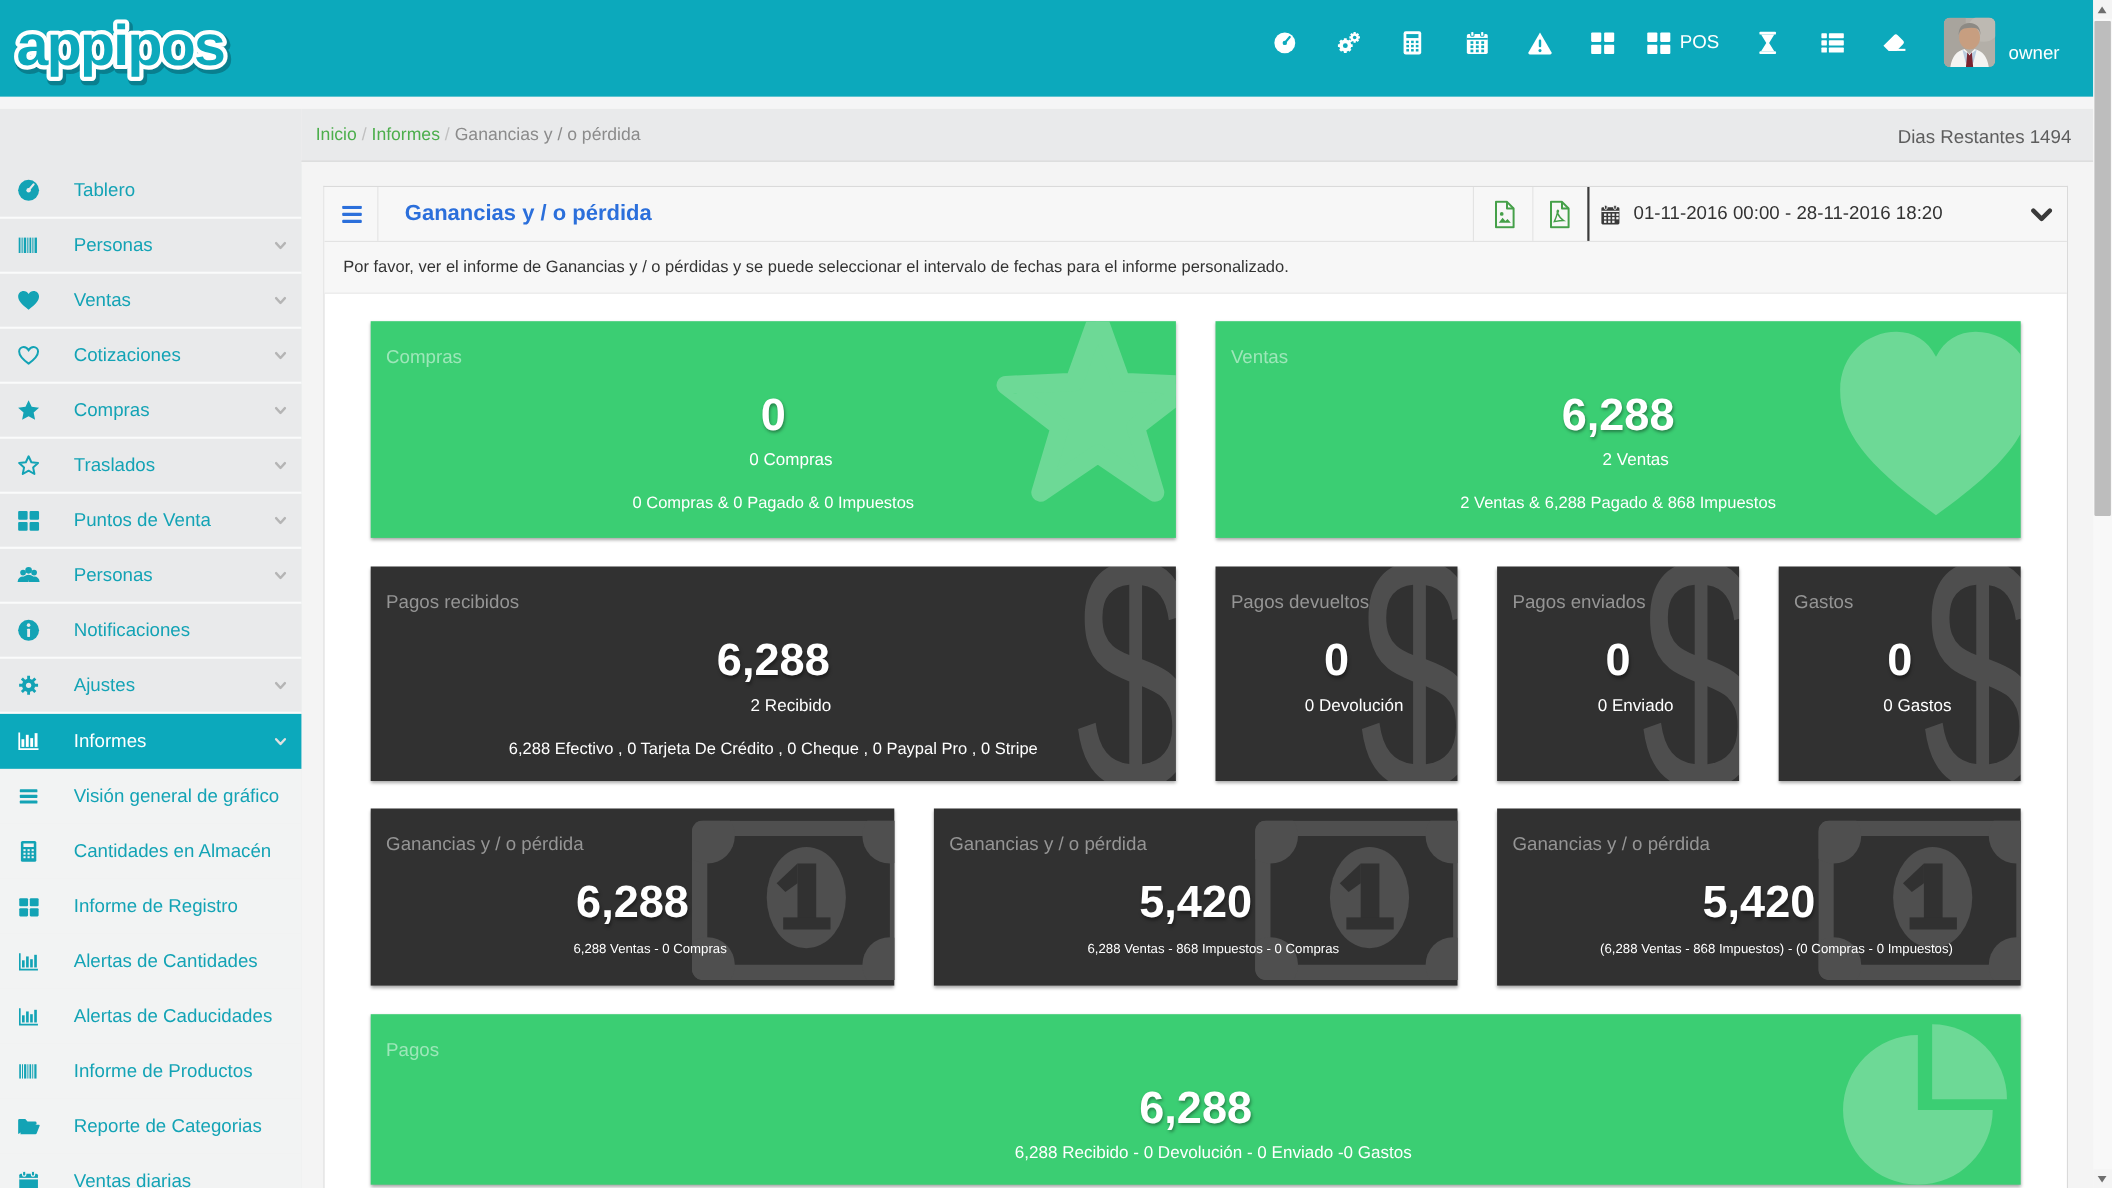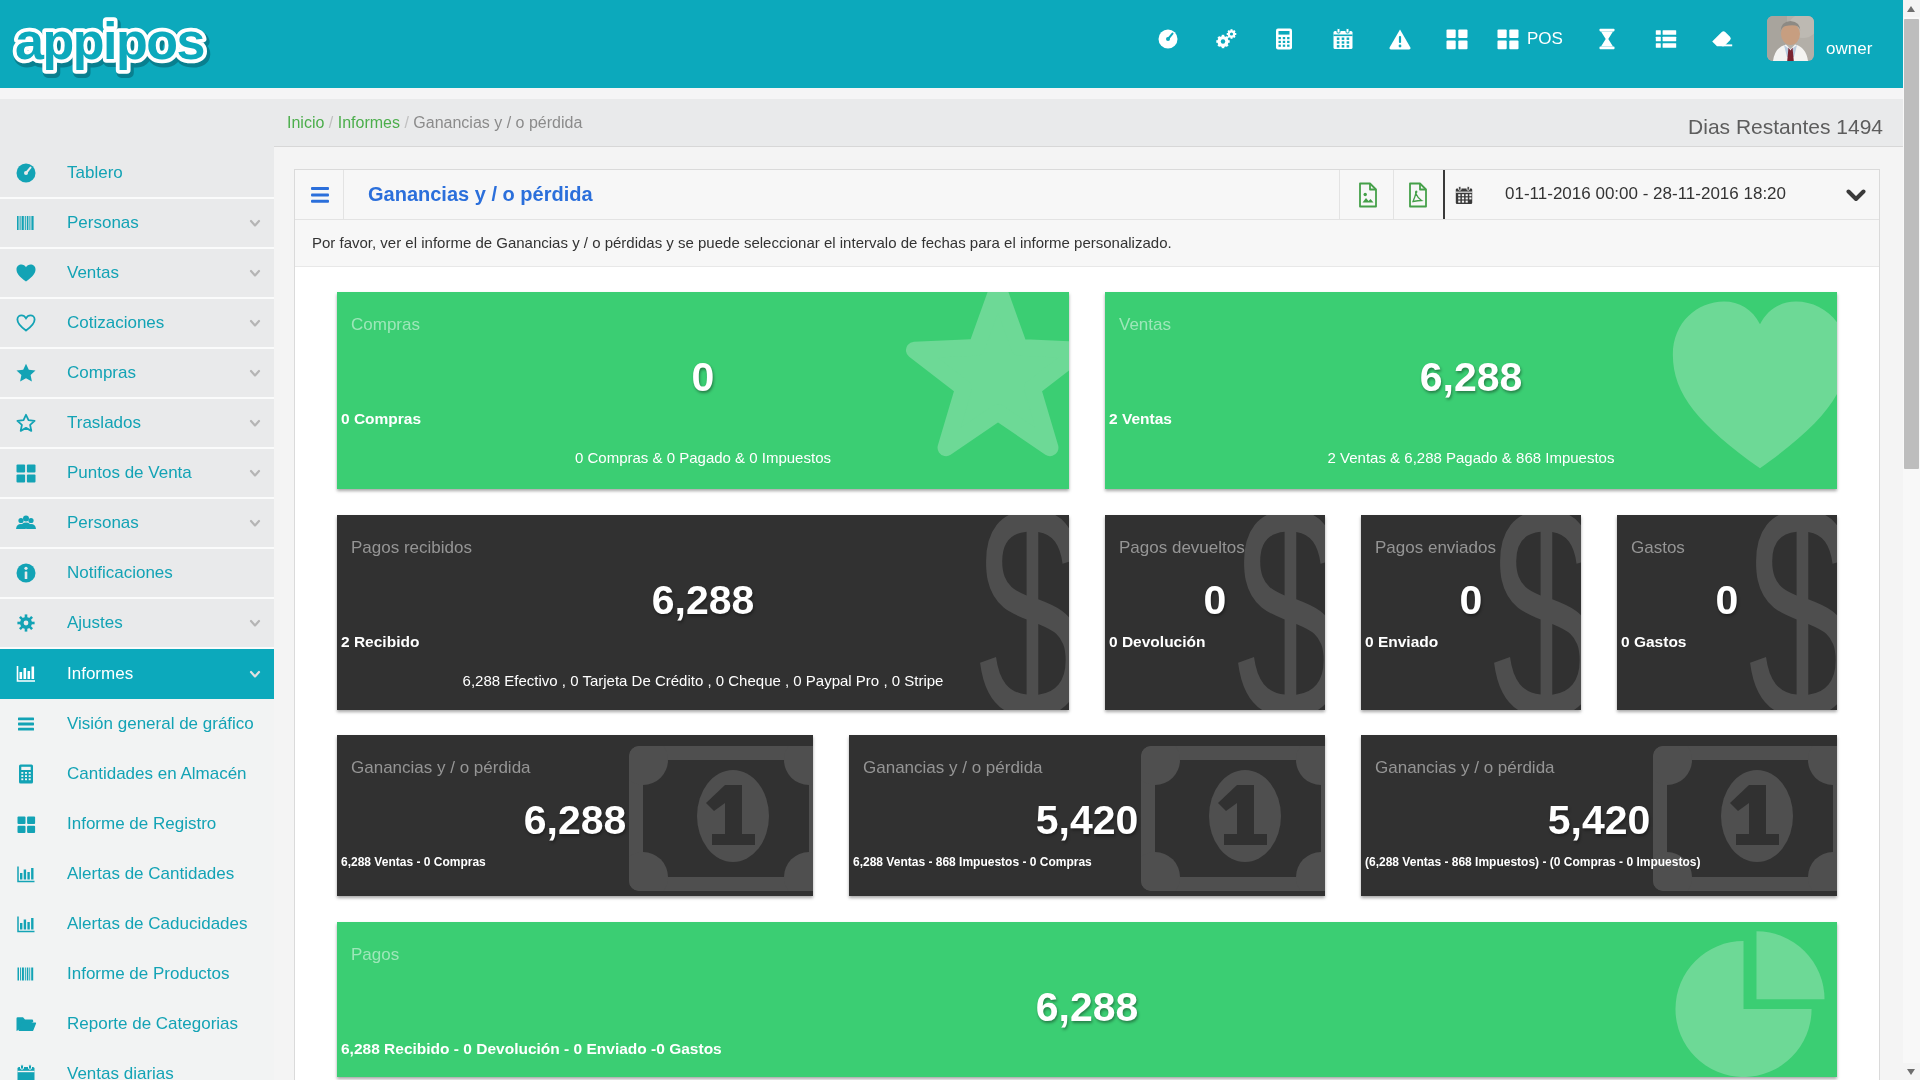--- a/index.html
+++ b/index.html
@@ -29,42 +29,42 @@
 .sitem.active { background:#0ca9bc; }
 .sitem.active .lbl { color:#fff; }
 .subitem { position:absolute; left:0; width:274px; height:50px; background:#f2f3f3; }
 .subitem .lbl { position:absolute; left:67px; top:50%; transform:translateY(-50%); font-size:17px; color:#13a3b5; }
 .subitem .ic { position:absolute; left:15px; top:50%; transform:translateY(-50%); width:22px; height:22px; text-align:center; }
 
 
 #crumb { position:absolute; left:274px; top:99px; width:1629px; height:48px; background:#e9eaeb; border-bottom:1px solid #d7d7d7; }
 #crumb .bc { position:absolute; left:13px; top:15px; font-size:16px; color:#8b8b8b; }
 #crumb .bc .grn { color:#4cae4c; }
-#crumb .dias { position:absolute; right:20px; top:16px; font-size:21px; color:#5d5d5d;text-align:center; }
+#crumb .dias { position:absolute; right:20px; top:16px; font-size:17px; color:#5d5d5d;text-align:center; }
 
 
 #panel { position:absolute; left:294px; top:169px; width:1586px; height:911px; background:#fff; border:1px solid #dadada; border-bottom:none; }
 #phead { position:absolute; left:0; top:0; width:1584px; height:50px; background:#f7f7f7; border-bottom:1px solid #e3e3e3; }
 #phead .cell-burger { position:absolute; left:0; top:0; width:49px; height:49px; border-right:1px solid #e3e3e3; }
 #ptitle { position:absolute; left:73px; top:13px; font-size:20px; font-weight:bold; color:#2b6fdb; }
 .vsep { position:absolute; top:0; width:1px; height:49px; background:#e3e3e3; }
 #darksep { position:absolute; top:0; left:1148px; width:2px; height:49px; background:#3a3a3a; }
-#pdate { position:absolute; left:1190px; top:14px; font-size:17px; color:#333;margin-left:20px; }
+#pdate { position:absolute; left:1190px; top:14px; font-size:17px; color:#333; }
 #pdesc { position:absolute; left:0; top:50px; width:1584px; height:47px; background:#f7f7f7; border-bottom:1px solid #e8e8e8; }
 #pdesc span { position:absolute; left:17px; top:14px; font-size:15px; color:#333; }
 
 
 .card { position:absolute; overflow:hidden; box-shadow:0 2px 3px rgba(0,0,0,0.35); }
 .card.green { background:#3bce73; }
 .card.dark { background:#313131; }
 .card .label { position:absolute; left:14px; top:23px; font-size:17px; line-height:20px; }
 .card.green .label { color:rgba(255,255,255,0.5); }
 .card.dark .label { color:#959595; }
 .card .num { position:absolute; left:0; width:100%; text-align:center; font-size:41px; line-height:42px; top:64px; font-weight:bold; color:#fff; text-shadow:1px 2px 3px rgba(0,0,0,0.38); }
-.card .sub1 { position:absolute; left:4px; width:100%; text-align:left; font-size:15.5px; line-height:20px; top:117px; font-weight:bold; color:#fff; }
+.card .sub1 { position:absolute; left:16px; width:100%; text-align:center; font-size:15.5px; line-height:20px; top:117px; font-weight:normal; color:#fff; }
 .card .sub2 { position:absolute; left:0; width:100%; text-align:center; font-size:15px; line-height:20px; top:156px; color:#fff; }
 .wm { position:absolute; }
 .dollar { position:absolute; font-size:310px; line-height:310px; top:50%; color:rgba(255,255,255,0.14); font-family:"Liberation Sans", sans-serif; transform:translateY(-50%) scaleX(0.62); transform-origin:left center; }
 .r3 .sub1 { font-size:12px; }
 </style>
 </head>
 <body>
 <div id="page">
   <div id="topbar">
     <svg width="230" height="78" style="position:absolute;left:10px;top:6px" aria-hidden="true">

